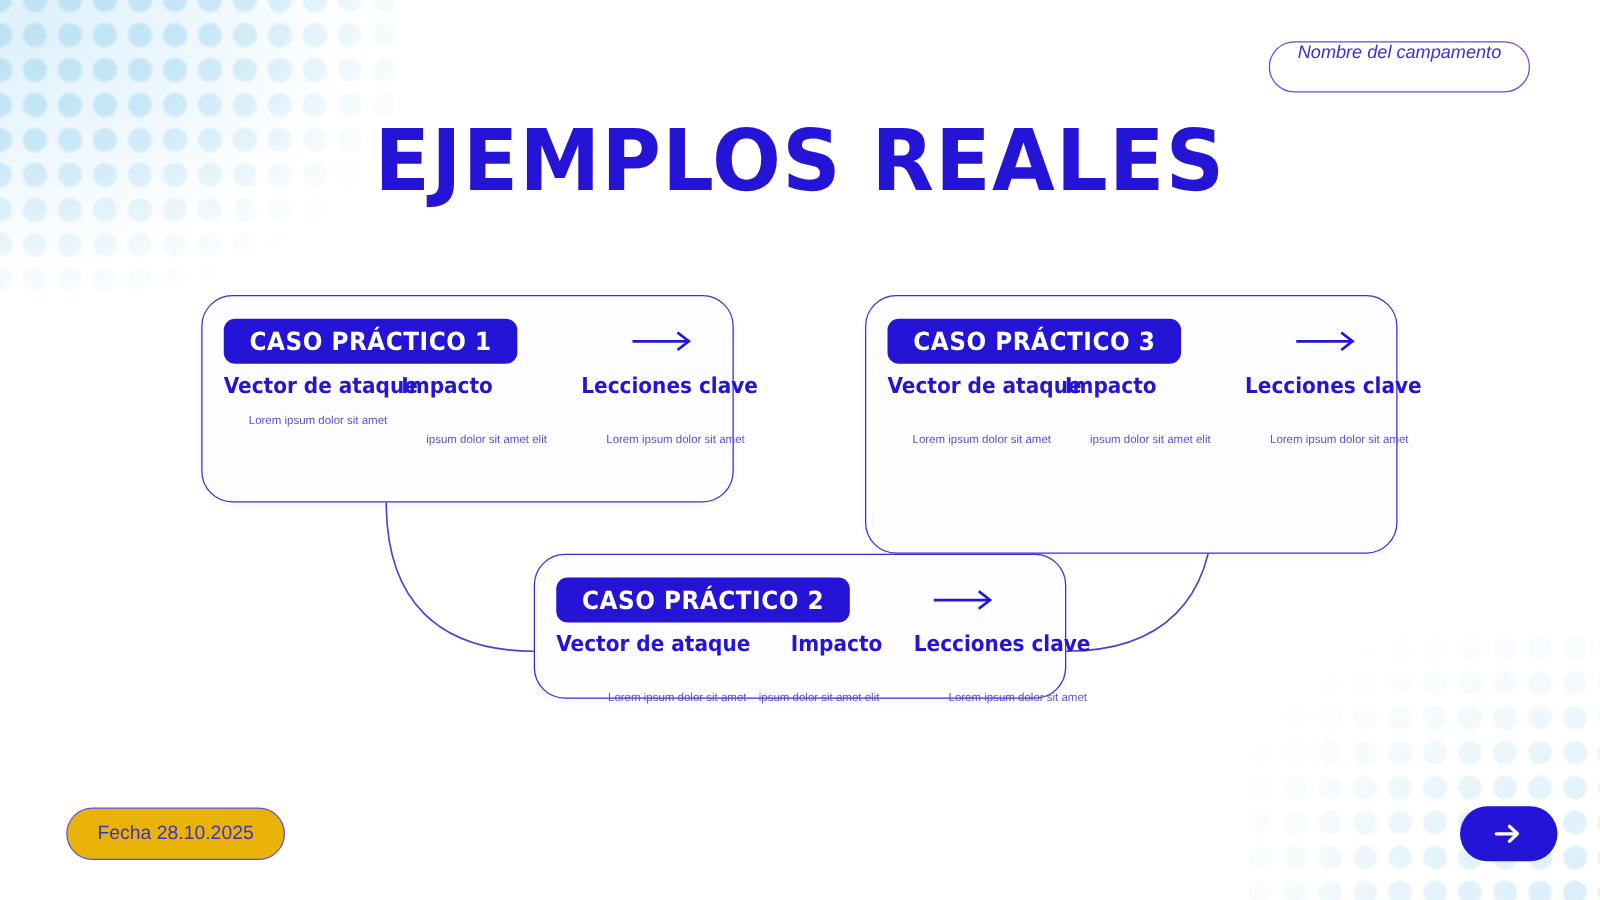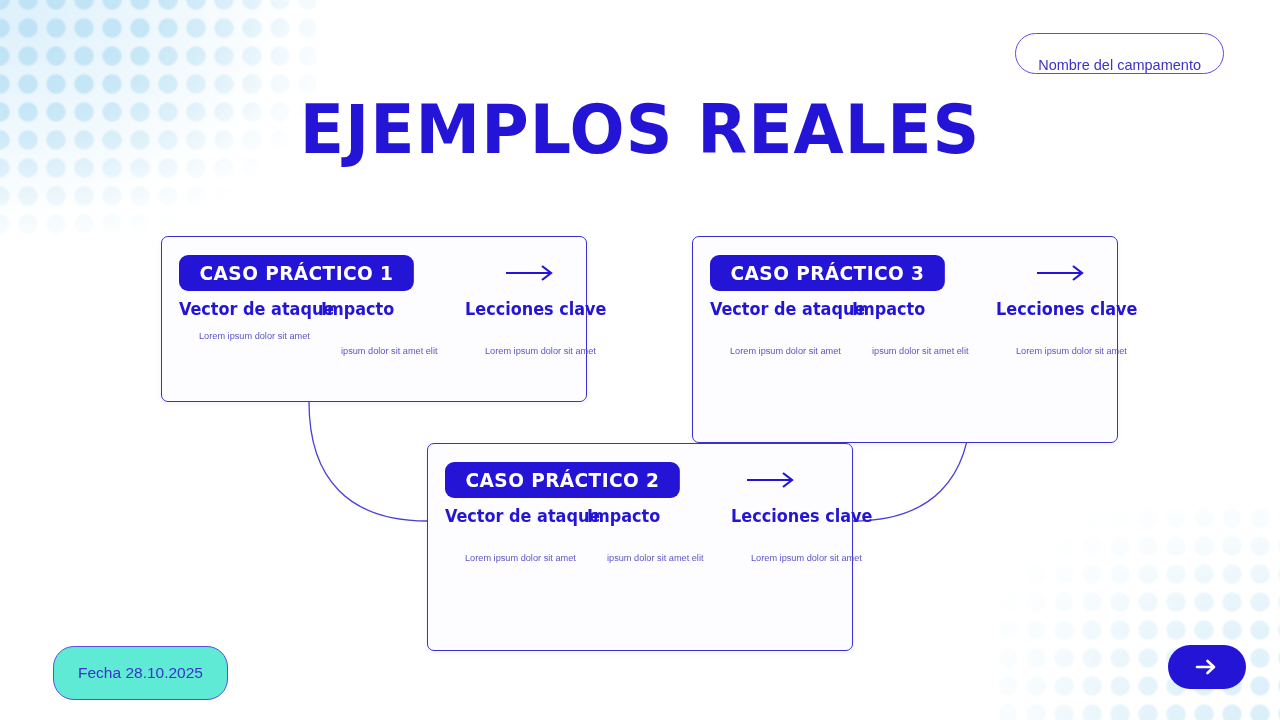--- a/index.html
+++ b/index.html
@@ -48,26 +48,27 @@
     -webkit-mask-image:
       radial-gradient(125% 125% at 100% 100%, #000 14%, rgba(0,0,0,0.7) 45%, rgba(0,0,0,0.18) 75%, rgba(0,0,0,0) 95%);
     mask-image:
       radial-gradient(125% 125% at 100% 100%, #000 14%, rgba(0,0,0,0.7) 45%, rgba(0,0,0,0.18) 75%, rgba(0,0,0,0) 95%);
   }
 
   
   #camp-pill {
     position:absolute; right:56px; top:33px;
     height:41px; padding:0 22px;
-    display:flex; align-items:flex-end; justify-content:center;
+    display:flex; align-items:flex-start; justify-content:center;
     border:1.3px solid #5b4fe0;
     border-radius:21px;
     background:#ffffff;
     font-size:14.5px; color:#3b32c8;
     white-space:nowrap;
+    font-style:italic;
   }
 
   
   #page-title {
     position:absolute; left:0; top:96px; width:1280px;
     text-align:center;
     font-family:"DejaVu Sans Condensed","Liberation Sans Narrow","Liberation Sans", sans-serif;
     font-weight:bold;
     font-size:68px;
     letter-spacing:1px;
@@ -77,27 +78,27 @@
     line-height:1;
   }
 
   
   #connectors { position:absolute; left:0; top:0; width:1280px; height:720px; pointer-events:none; }
 
   
   .card {
     position:absolute;
     border:1.6px solid #3a2fd6;
-    border-radius:7px;
+    border-radius:25px;
     background:#fdfdff;
     box-shadow:0 2px 6px rgba(40,30,190,0.05);
   }
   #card-1 { left:161px; top:236px; width:426px; height:166px; }
   #card-3 { left:692px; top:236px; width:426px; height:207px; }
-  #card-2 { left:427px; top:443px; width:426px; height:208px; }
+  #card-2 { left:427px; top:443px; width:426px; height:116px;text-align:right; }
 
   .badge {
     position:absolute;
     top:18px;
     height:36px;
     padding:0 20px;
     display:flex; align-items:center;
     background:#2414d6;
     border-radius:9px;
     color:#ffffff;
@@ -146,25 +147,25 @@
   #card-1 .c1 { left:159px; }
   #card-3 .c1 { left:159px; }
   #card-2 .c1 { left:159px; }
   #card-1 .c2 { left:303px; }
   #card-3 .c2 { left:303px; }
   #card-2 .c2 { left:303px; }
 
   
   #date-pill {
     position:absolute; left:53px; top:646px;
-    height:54px; padding:17px 24px;
+    height:42px; padding:17px 24px;
     display:flex; align-items:center; justify-content:center;
     border:1.3px solid #5b4fe0;
     border-radius:21px;
-    background:#5eead4;
+    background:#eab308;
     font-size:15.5px; color:#3b32c8;
     white-space:nowrap;
   }
   #next-button {
     position:absolute; right:34px; top:645px;
     width:78px; height:44px;
     background:#2414d6;
     border:none;
     border-radius:22px;
     display:flex; align-items:center; justify-content:center;

